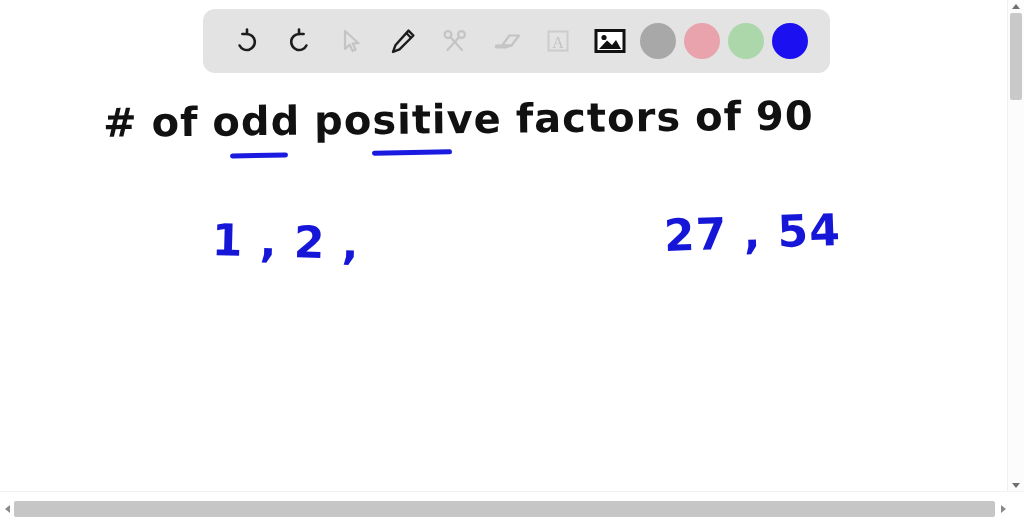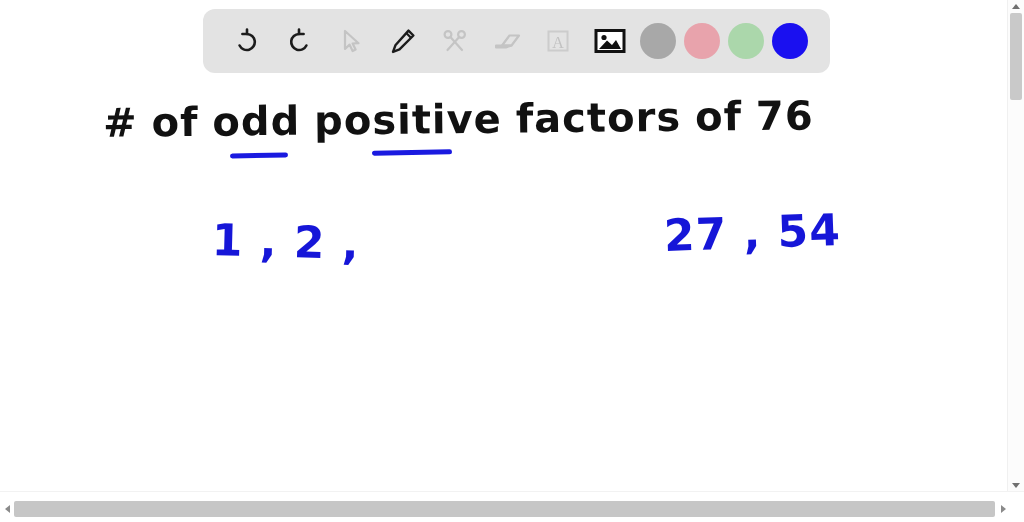--- a/index.html
+++ b/index.html
@@ -270,21 +270,21 @@
         </svg>
       </div>
 
       <div class="swatch" style="background:#a8a8a8"></div>
       <div class="swatch" style="background:#e8a3ac"></div>
       <div class="swatch" style="background:#abd7ab"></div>
       <div class="swatch" style="background:#1a10f0"></div>
     </div>
 
     <div class="ink ink-black title-line">
-      <span>#</span><span>of</span><span>odd</span><span>positive</span><span>factors</span><span>of</span><span>76</span>
+      <span>#</span><span>of</span><span>odd</span><span>positive</span><span>factors</span><span>of</span><span>90</span>
     </div>
 
     <div class="underline u-odd"></div>
     <div class="underline u-positive"></div>
 
     <div class="ink ink-blue ans-left">1 , 2 ,</div>
     <div class="ink ink-blue ans-right">27 , 54</div>
 
   </div>
 

